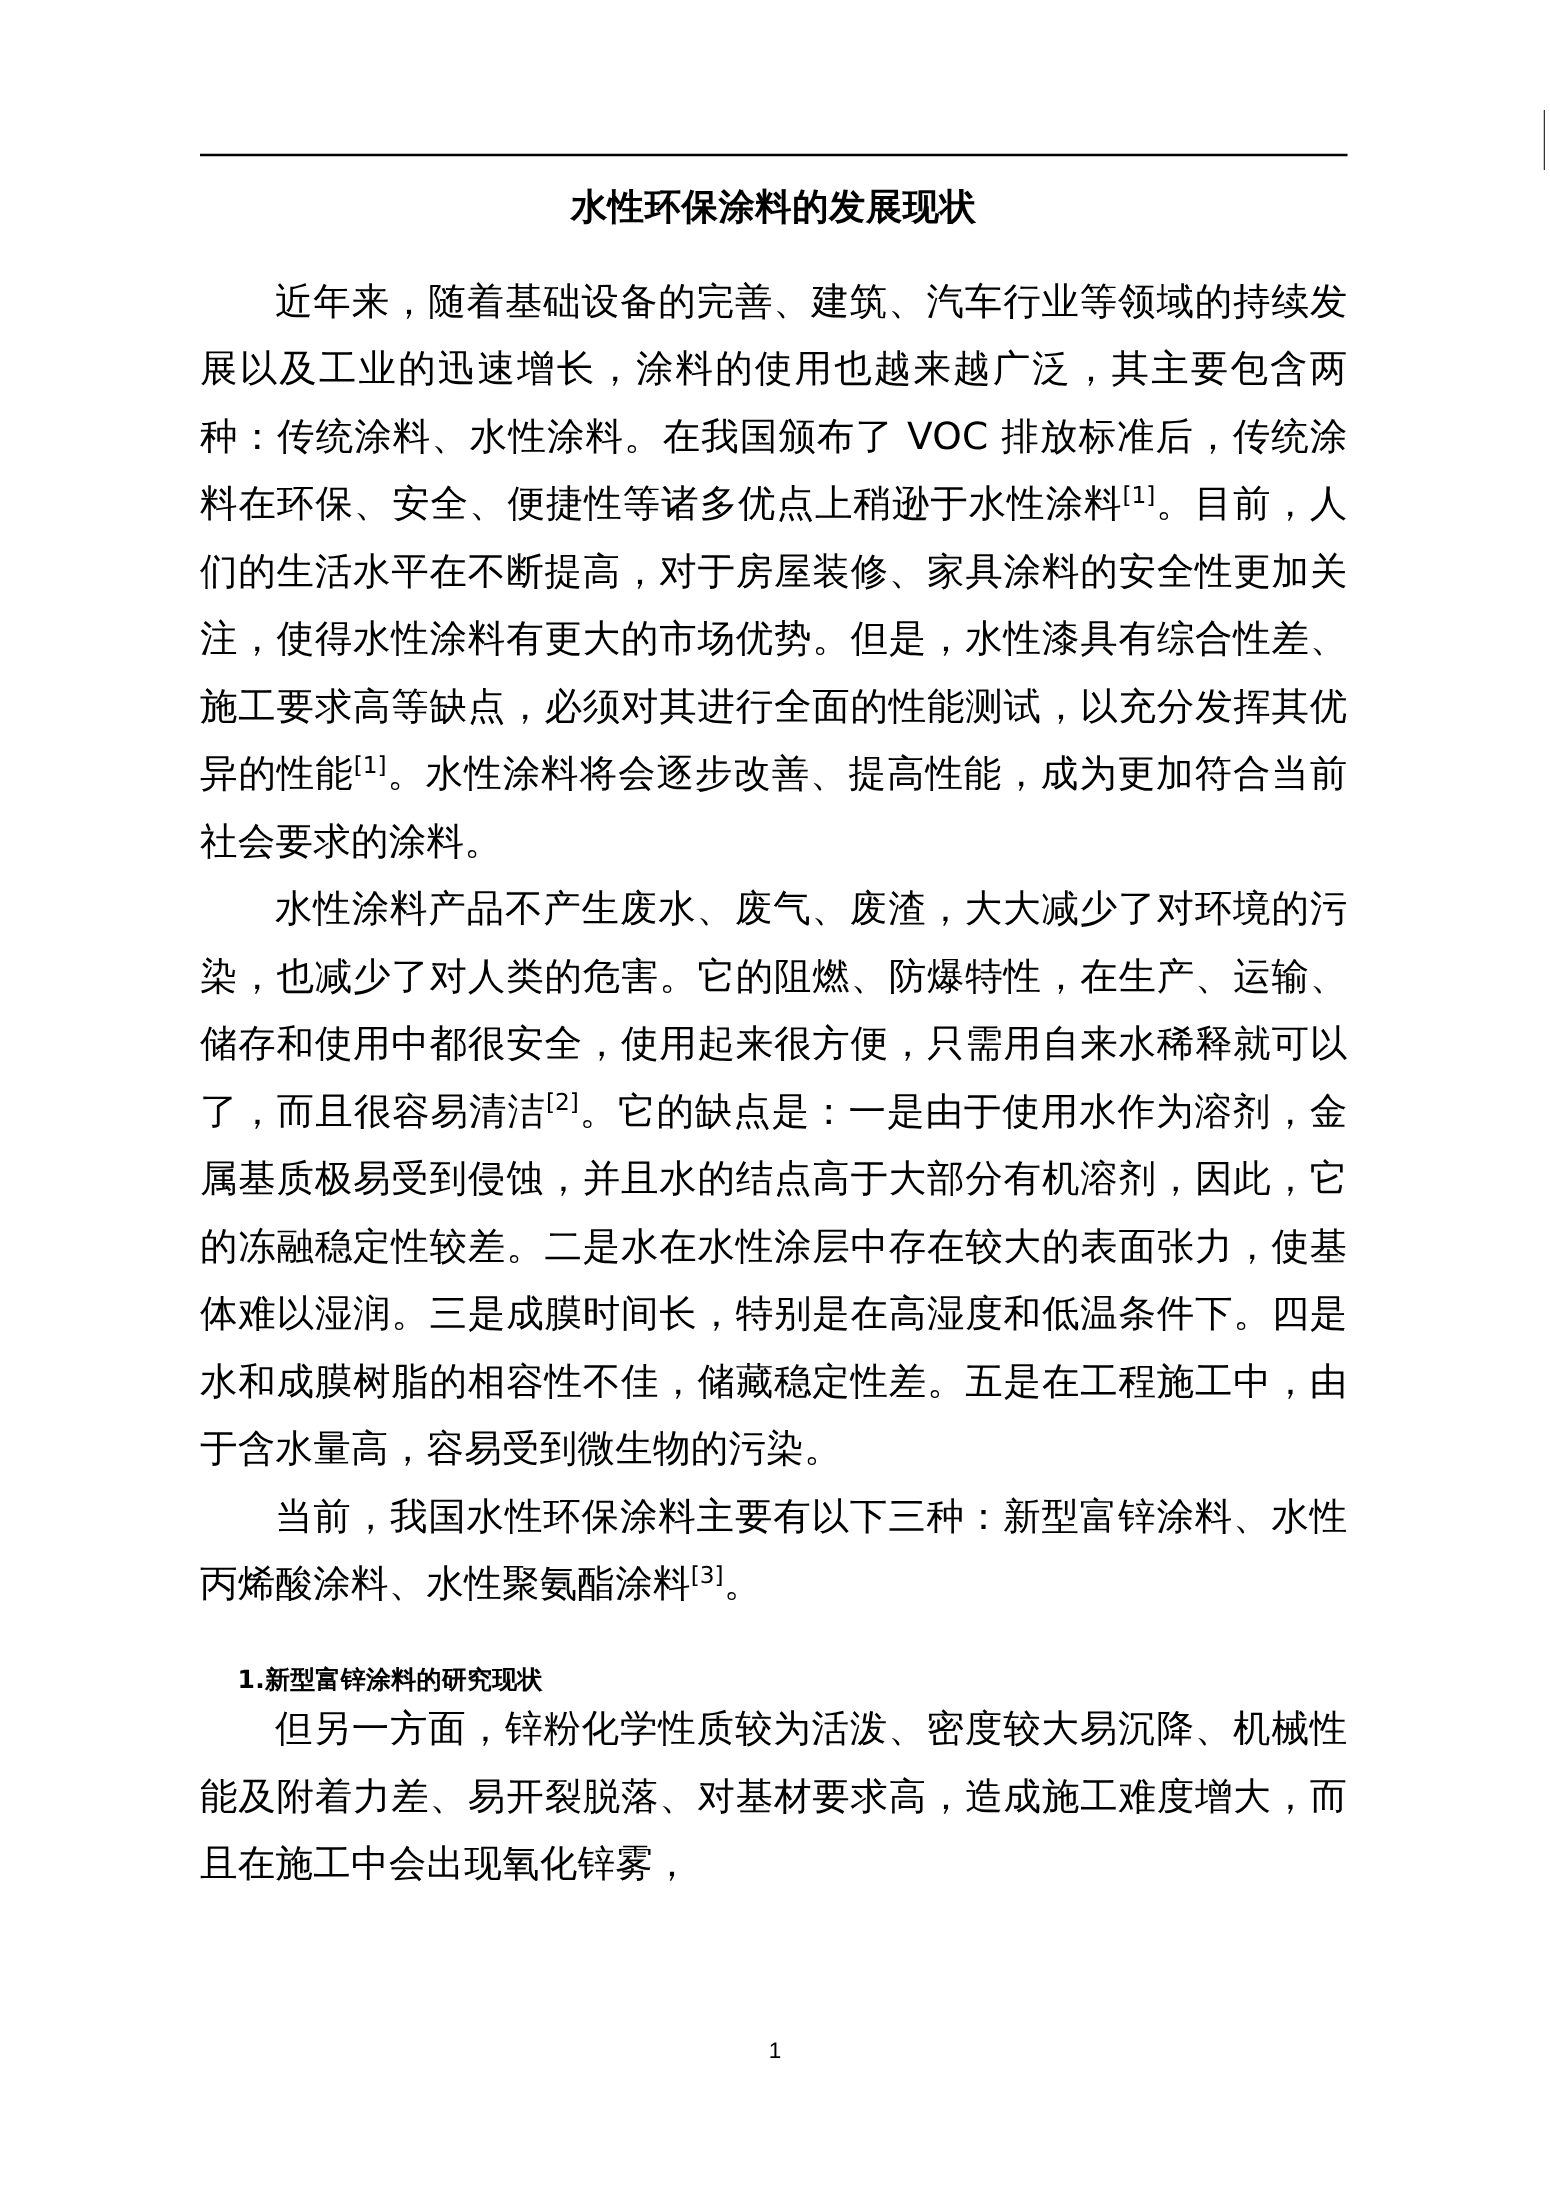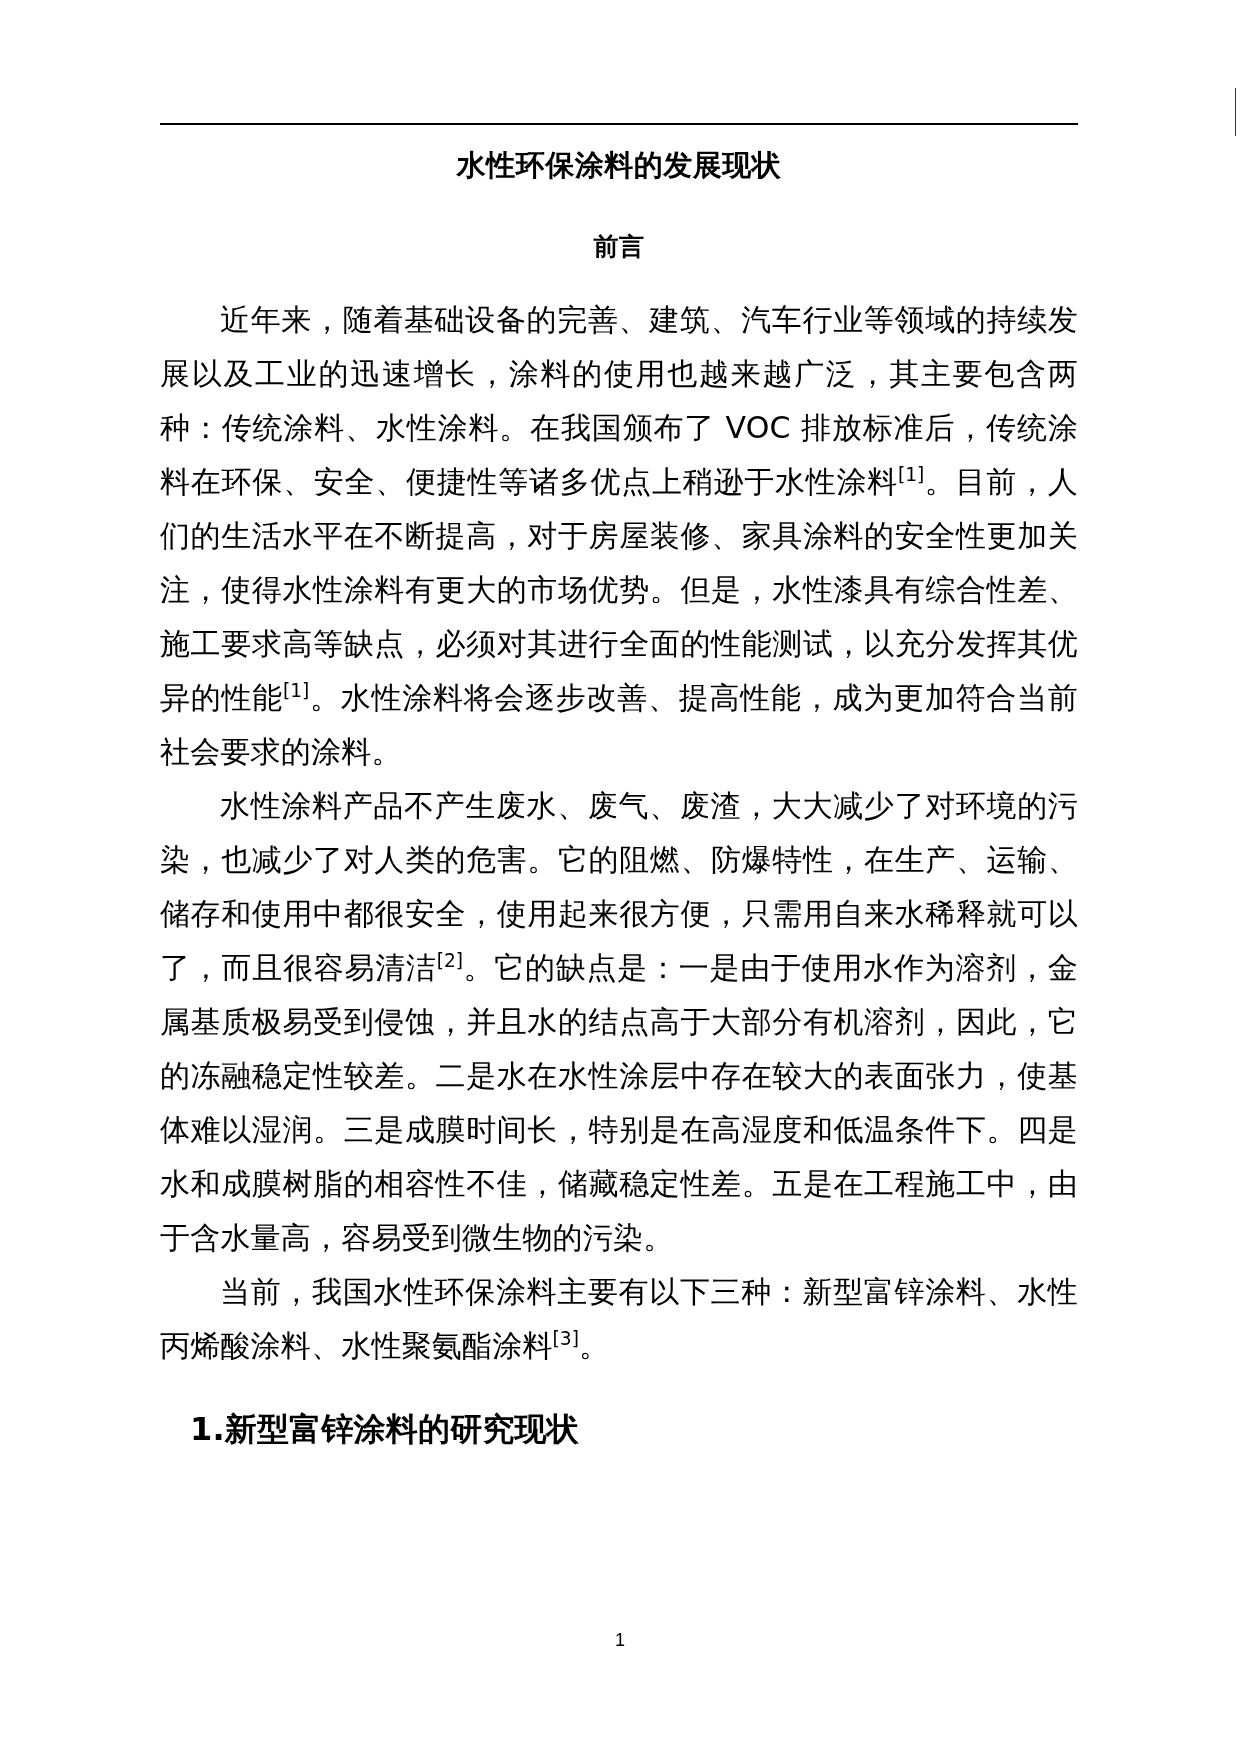--- a/index.html
+++ b/index.html
@@ -75,21 +75,21 @@
   sup {
     font-size: 0.62em;
     vertical-align: super;
     line-height: 0;
     letter-spacing: 0;
   }
   .numbered-heading {
     margin: 0;
     padding-top: 34px;
     padding-left: 30px;
-    font-size: 32px;
+    font-size: 20px;
     font-weight: bold;
     line-height: 1.4;
     letter-spacing: 0.2px;
   }
   .after-heading {
     padding-top: 32px;
   }
   .footer {
     position: absolute;
     left: 0;
@@ -105,29 +105,29 @@
 
 <div class="page">
 
   <div class="edge-rule"></div>
   <div class="header-rule"></div>
 
   <div class="content">
 
     <h1 class="doc-title">水性环保涂料的发展现状</h1>
 
-    <h2 class="section-heading-center">前言</h2>
 
     <p class="para first-body"><span>近年来，随着基础设备的完善、建筑、汽车行业等领域的持续发展以及工业的迅速增长，涂料的使用也越来越广泛，其主要包含两种：传统涂料、水性涂料。在我国颁布了 VOC 排放标准后，传统涂料在环保、安全、便捷性等诸多优点上稍逊于水性涂料</span><sup>[1]</sup><span>。目前，人们的生活水平在不断提高，对于房屋装修、家具涂料的安全性更加关注，使得水性涂料有更大的市场优势。但是，水性漆具有综合性差、施工要求高等缺点，必须对其进行全面的性能测试，以充分发挥其优异的性能</span><sup>[1]</sup><span>。水性涂料将会逐步改善、提高性能，成为更加符合当前社会要求的涂料。</span></p>
 
     <p class="para"><span>水性涂料产品不产生废水、废气、废渣，大大减少了对环境的污染，也减少了对人类的危害。它的阻燃、防爆特性，在生产、运输、储存和使用中都很安全，使用起来很方便，只需用自来水稀释就可以了，而且很容易清洁</span><sup>[2]</sup><span>。它的缺点是：一是由于使用水作为溶剂，金属基质极易受到侵蚀，并且水的结点高于大部分有机溶剂，因此，它的冻融稳定性较差。二是水在水性涂层中存在较大的表面张力，使基体难以湿润。三是成膜时间长，特别是在高湿度和低温条件下。四是水和成膜树脂的相容性不佳，储藏稳定性差。五是在工程施工中，由于含水量高，容易受到微生物的污染。</span></p>
 
     <p class="para"><span>当前，我国水性环保涂料主要有以下三种：新型富锌涂料、水性丙烯酸涂料、水性聚氨酯涂料</span><sup>[3]</sup><span>。</span></p>
 
     <h3 class="numbered-heading">1.新型富锌涂料的研究现状</h3>
 
 
+    <p class="para"><span>但另一方面，锌粉化学性质较为活泼、密度较大易沉降、机械性能及附着力差、易开裂脱落、对基材要求高，造成施工难度增大，而且在施工中会出现氧化锌雾，</span></p>
 
   </div>
 
   <div class="footer">1</div>
 
 </div>
 
 </body></html>

